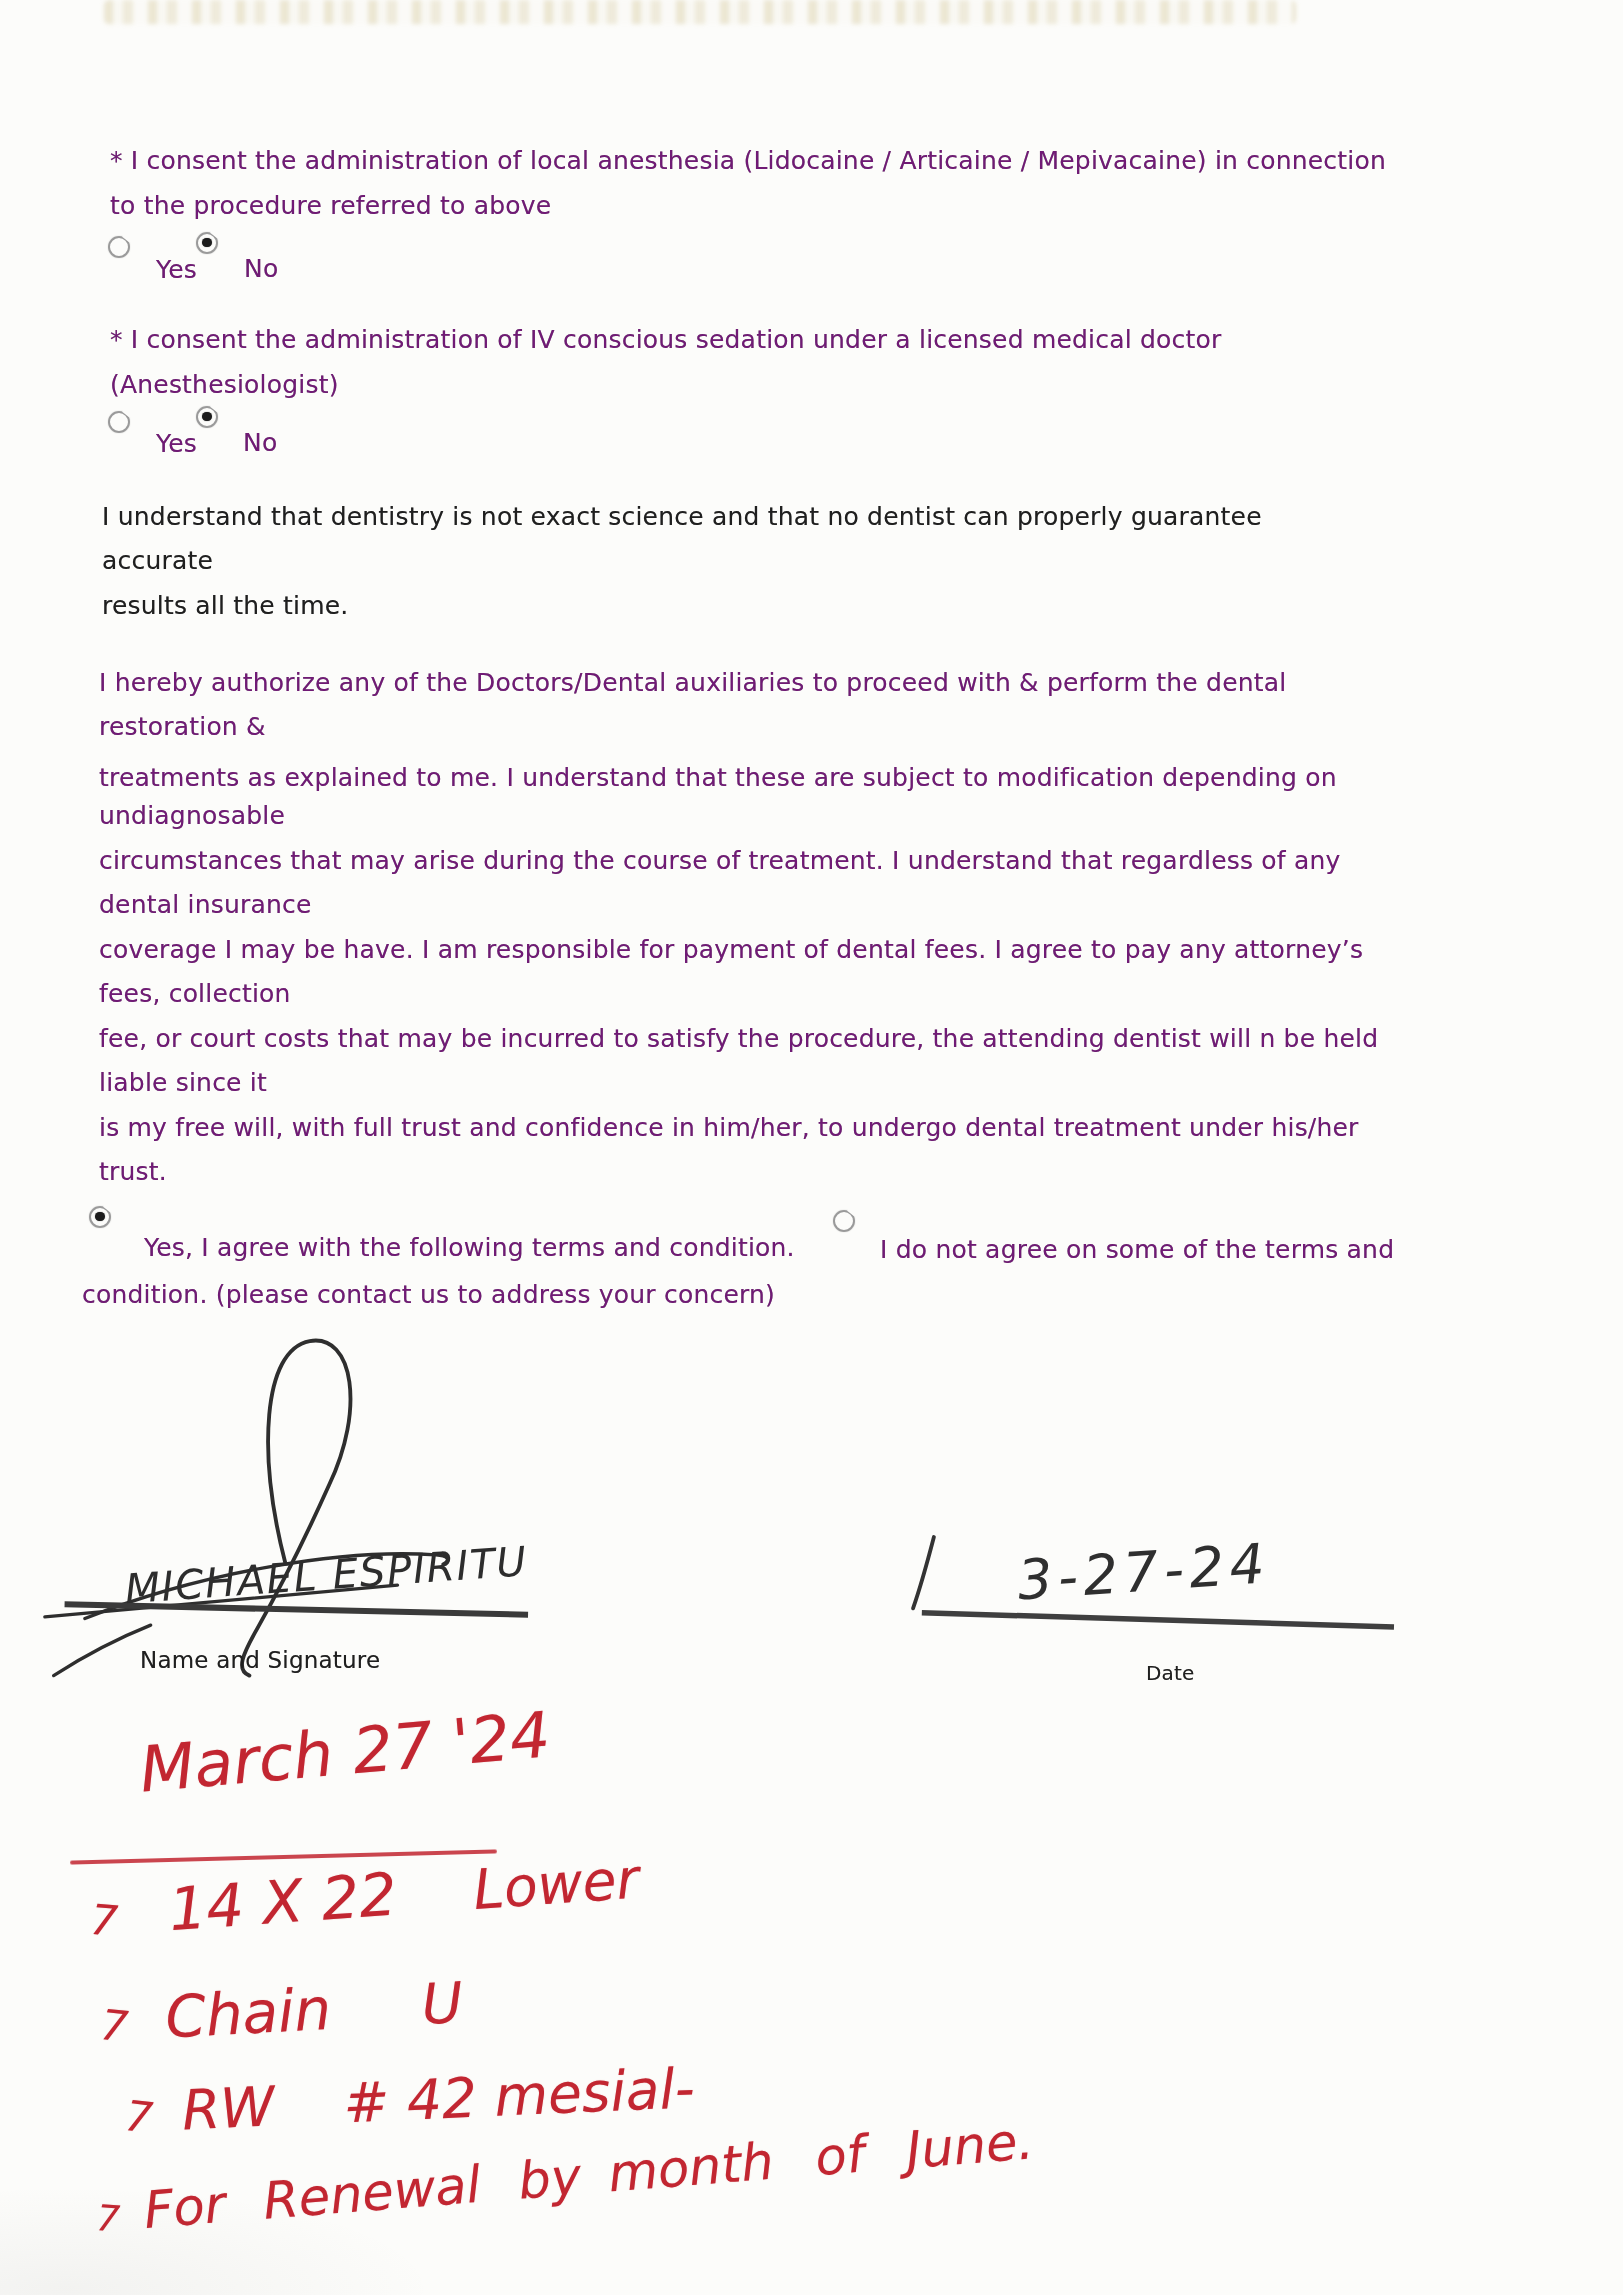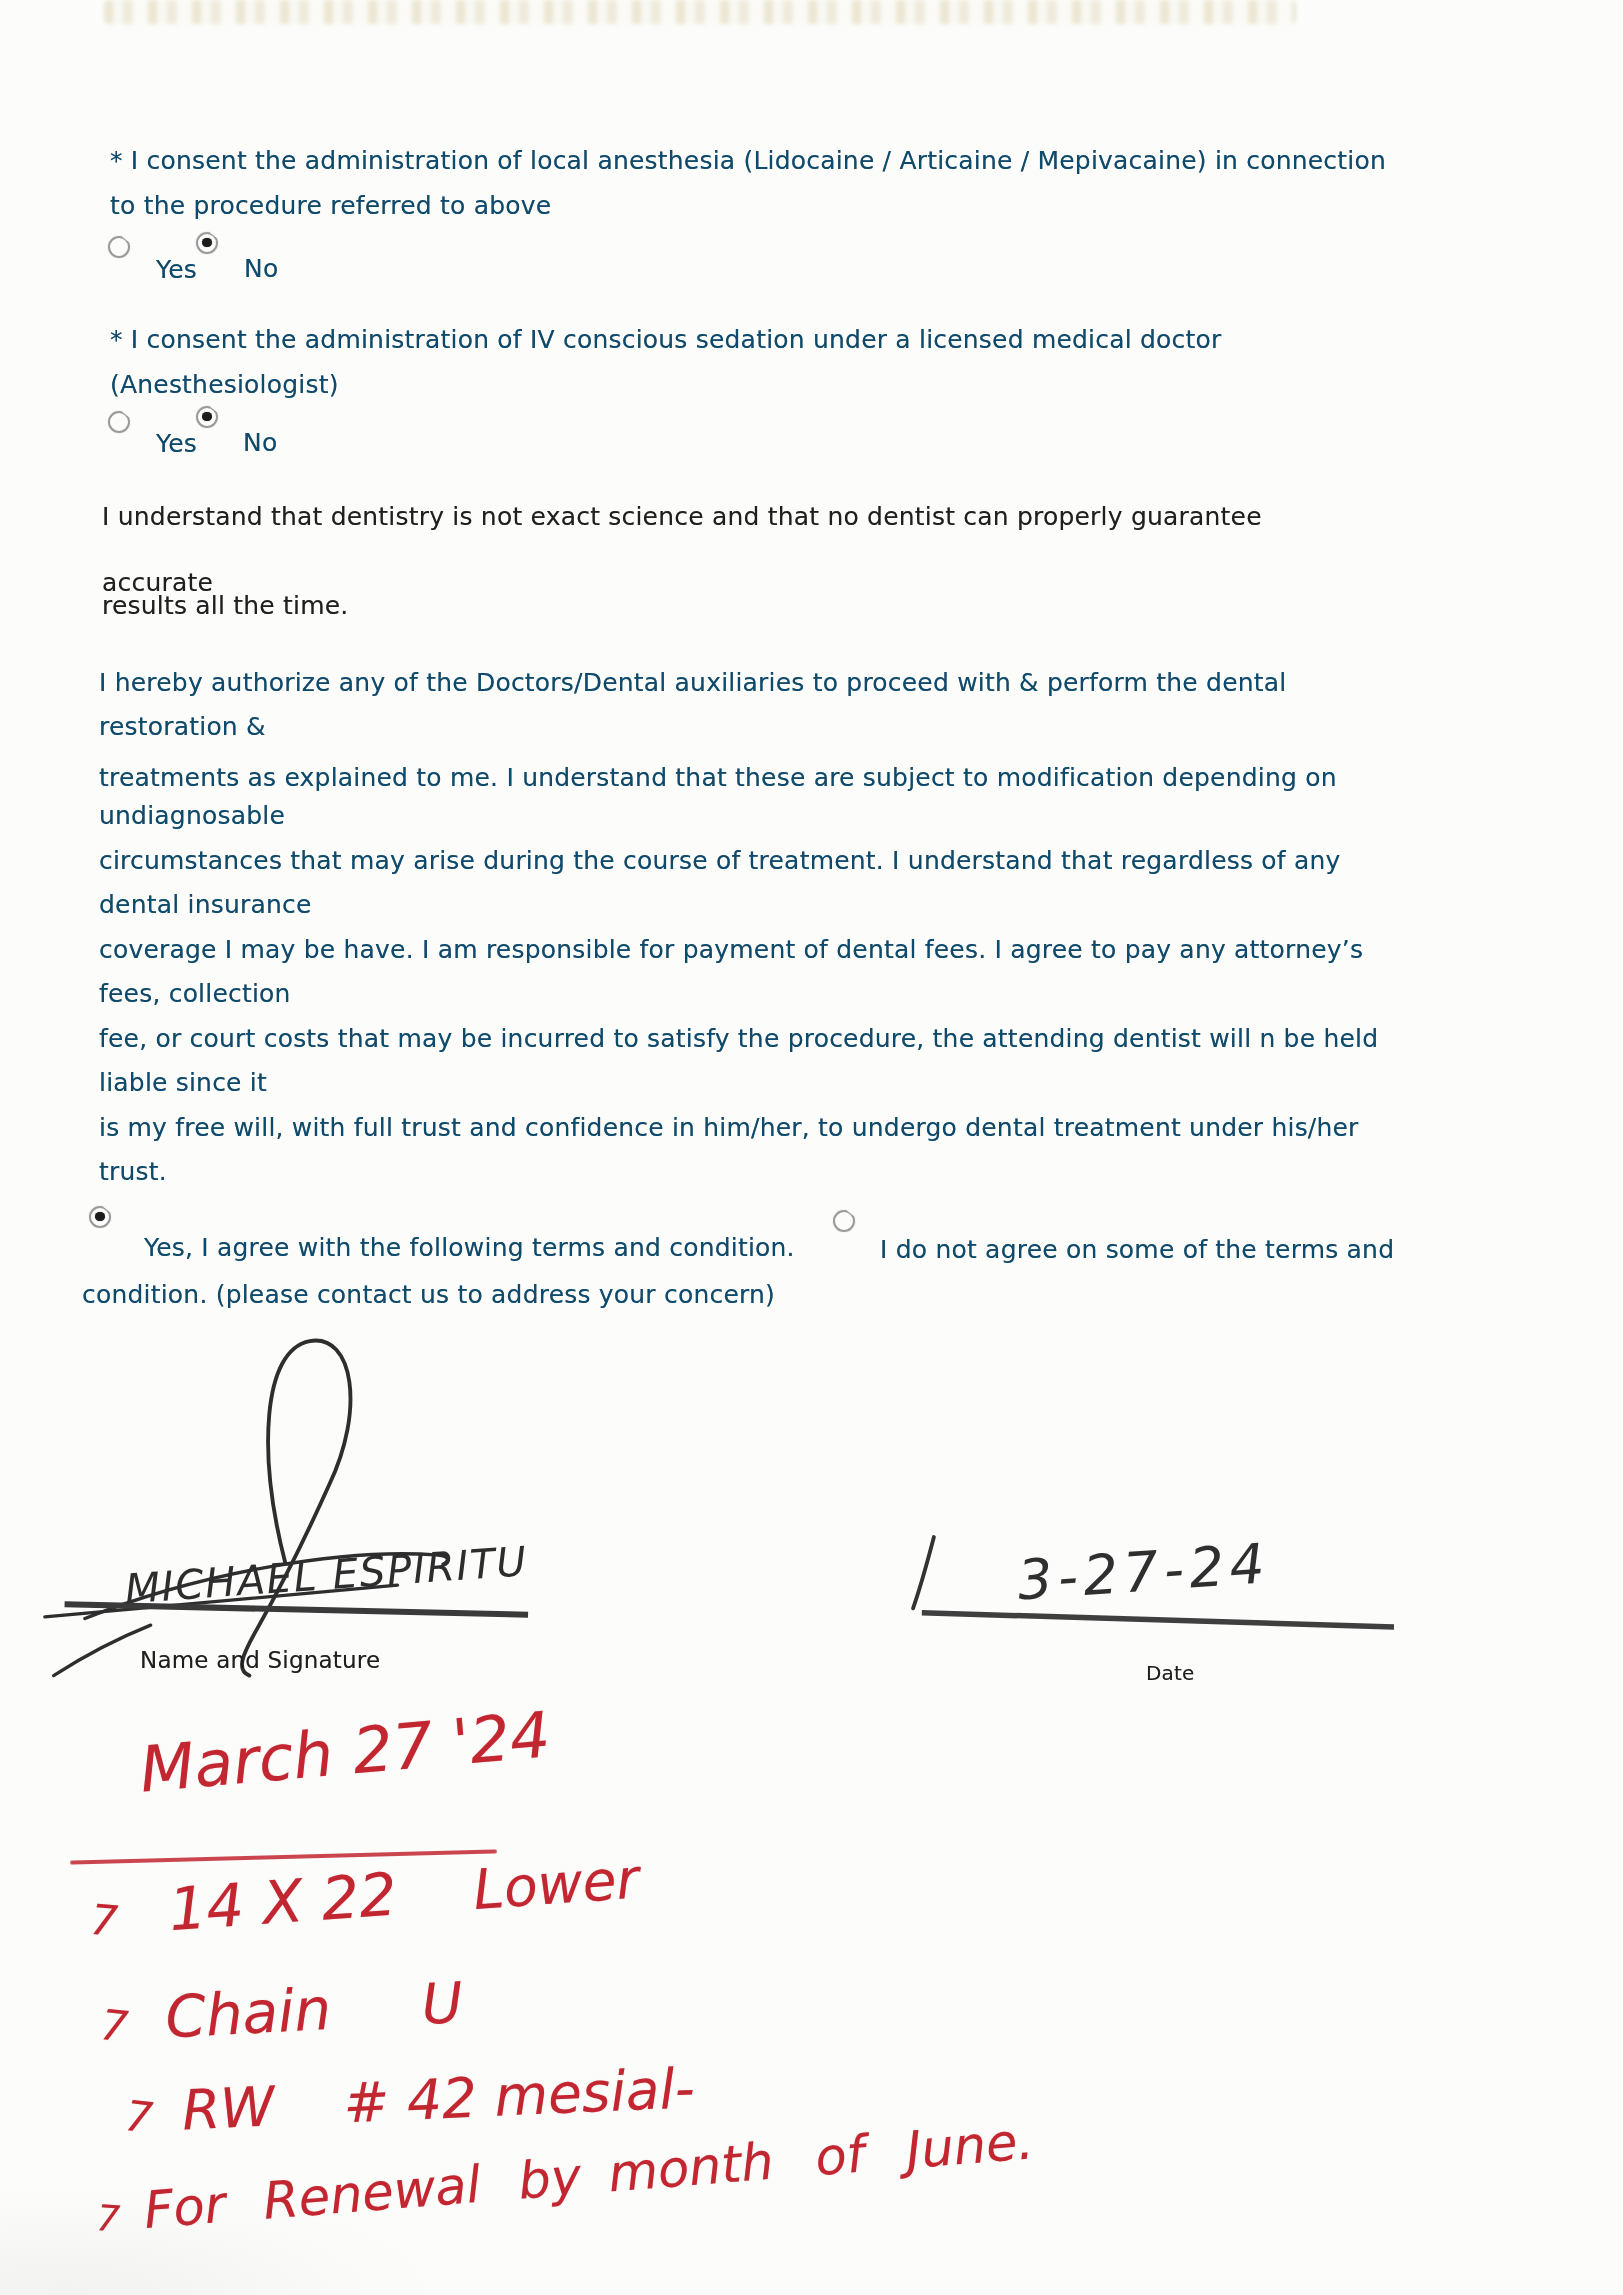--- a/index.html
+++ b/index.html
@@ -2,21 +2,21 @@
 <html style="font-size:8.8px"><head>
 <meta charset="utf-8">
 <style>
   html,body{margin:0;padding:0;background:#e8e8e8;}
   .page{
     position:relative;width:1623px;height:2295px;background:#fcfcfa;
     overflow:hidden;font-family:"DejaVu Sans",sans-serif;color:#2b2b2b;
   }
   
   .tl{position:absolute;white-space:nowrap;font-size:25px;line-height:1.2;
-      letter-spacing:0.2px;color:#0c4a6e;text-shadow:0 0 0.5px rgba(40,40,40,.45);}
+      letter-spacing:0.2px;color:#701a75;text-shadow:0 0 0.5px rgba(40,40,40,.45);}
   .bold{font-weight:400;color:#1f1f1f;}
   
   .radio{position:absolute;width:22px;height:22px;border:2.2px solid #9a9a9a;
          border-radius:50%;box-sizing:border-box;background:transparent;
          box-shadow:0 0 1.1px rgba(120,120,120,.5);}
   .radio::before{content:"";position:absolute;width:8.8px;height:6px;background:#fcfcfa;
          right:-3.3px;top:-3.8px;transform:rotate(38deg);}
   .radio.checked::after{content:"";position:absolute;left:4.4px;top:3.8px;width:9.3px;height:8.8px;
          background:#1c1c1c;border-radius:50%;box-shadow:0 0 1.1px rgba(0,0,0,.6);}
   
@@ -51,21 +51,21 @@
 
   <div class="tl" style="left:110px;top:325px">* I consent the administration of IV conscious sedation under a licensed medical doctor</div>
   <div class="tl" style="left:110px;top:370px">(Anesthesiologist)</div>
 
   <div class="radio" style="left:108px;top:411px"></div>
   <div class="tl" style="left:156px;top:429px">Yes</div>
   <div class="radio checked" style="left:196px;top:406px"></div>
   <div class="tl" style="left:243px;top:428px">No</div>
 
   <div class="tl bold" style="left:102px;top:502px">I understand that dentistry is not exact science and that no dentist can properly guarantee</div>
-  <div class="tl bold" style="left:102px;top:568px">accurate</div>
+  <div class="tl bold" style="left:102px;top:546px">accurate</div>
   <div class="tl bold" style="left:102px;top:591px">results all the time.</div>
 
   <div class="tl" style="left:99px;top:668px">I hereby authorize any of the Doctors/Dental auxiliaries to proceed with &amp; perform the dental</div>
   <div class="tl" style="left:99px;top:712px">restoration &amp;</div>
   <div class="tl" style="left:99px;top:763px">treatments as explained to me. I understand that these are subject to modification depending on</div>
   <div class="tl" style="left:99px;top:801px">undiagnosable</div>
   <div class="tl" style="left:99px;top:846px">circumstances that may arise during the course of treatment. I understand that regardless of any</div>
   <div class="tl" style="left:99px;top:890px">dental insurance</div>
   <div class="tl" style="left:99px;top:935px">coverage I may be have. I am responsible for payment of dental fees. I agree to pay any attorney’s</div>
   <div class="tl" style="left:99px;top:979px">fees, collection</div>

